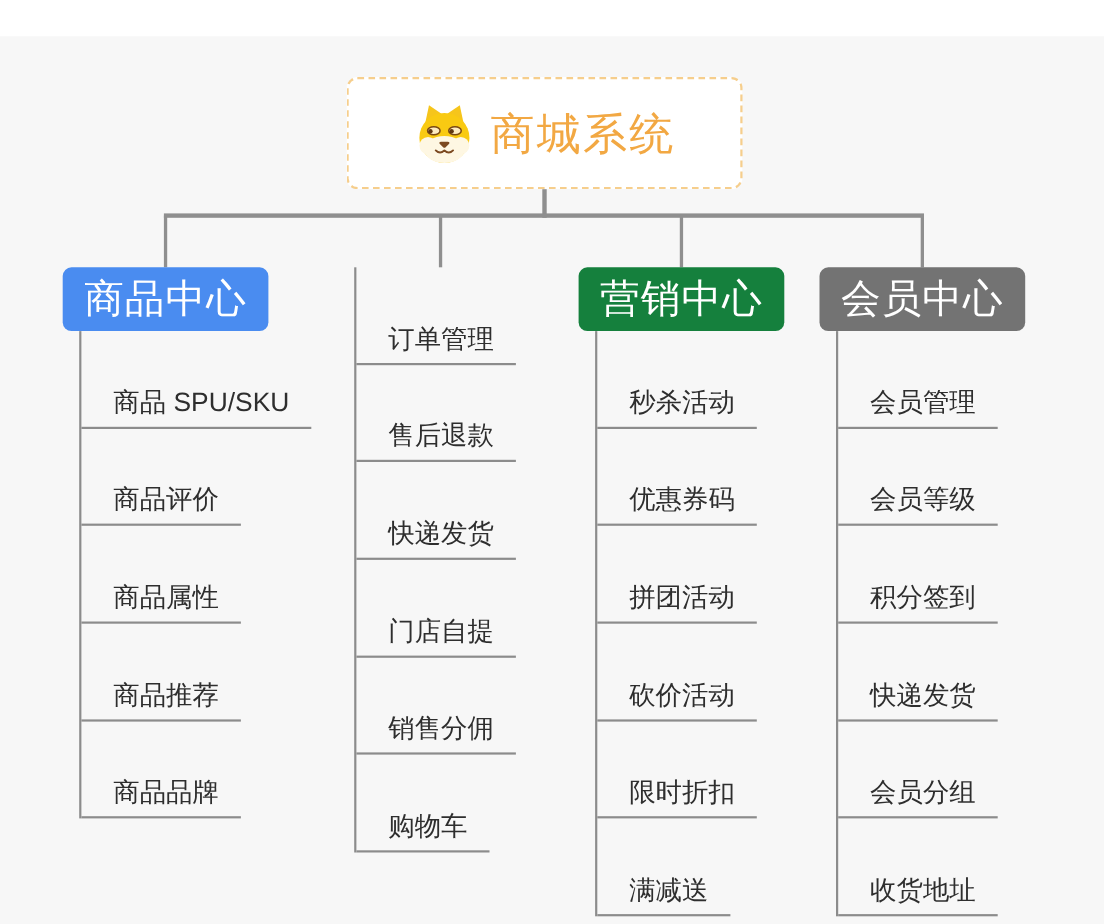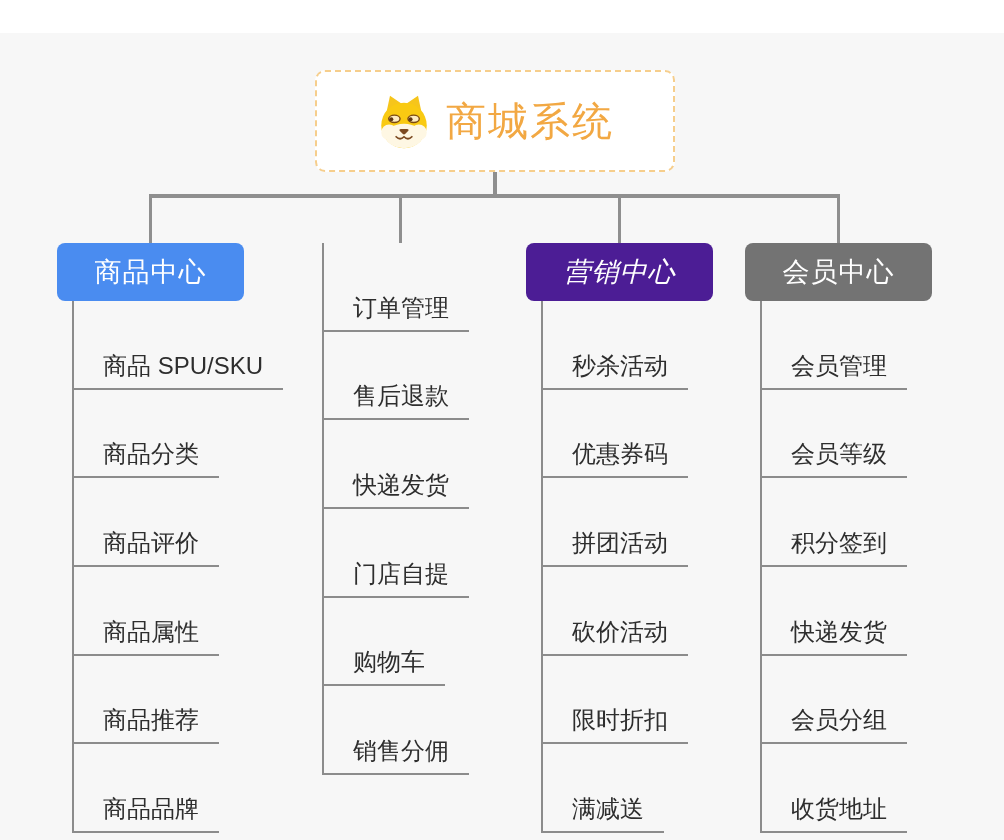--- a/index.html
+++ b/index.html
@@ -52,21 +52,21 @@
   .branch-3 { left: 526px; }
   .branch-4 { left: 745px; }
 
   .branch-header {
     width: 187px; height: 58px;
     border-radius: 8px;
     display: flex;
     align-items: center;
     justify-content: center;
     color: #ffffff;
-    font-size: 27px;
+    font-size: 36px;
     letter-spacing: 1px;
     white-space: nowrap;
   }
 
   .branch-items {
     margin-left: 15px;
     border-left: 2px solid var(--underline, #8C8C8C);
     width: fit-content;
   }
   .item {
@@ -116,23 +116,20 @@
   <div class="line drop drop-3" style="background-color: rgb(143, 143, 143);"></div>
   <div class="line drop drop-4" style="background-color: rgb(143, 143, 143);"></div>
 
   <div class="branch branch-1">
     <div class="branch-header" style="background-color: rgb(74, 140, 240);">商品中心</div>
     <div class="branch-items">
       <div class="item">
           <span class="item-label">商品 SPU/SKU</span>
         </div>
       <div class="item">
-          <span class="item-label">商品分类</span>
-        </div>
-      <div class="item">
           <span class="item-label">商品评价</span>
         </div>
       <div class="item">
           <span class="item-label">商品属性</span>
         </div>
       <div class="item">
           <span class="item-label">商品推荐</span>
         </div>
       <div class="item">
           <span class="item-label">商品品牌</span>
@@ -148,30 +145,30 @@
       <div class="item">
           <span class="item-label">售后退款</span>
         </div>
       <div class="item">
           <span class="item-label">快递发货</span>
         </div>
       <div class="item">
           <span class="item-label">门店自提</span>
         </div>
       <div class="item">
+          <span class="item-label">销售分佣</span>
+        </div>
+      <div class="item">
           <span class="item-label">购物车</span>
         </div>
-      <div class="item">
-          <span class="item-label">销售分佣</span>
-        </div>
     </div>
   </div>
 
   <div class="branch branch-3">
-    <div class="branch-header" style="background-color: #4c1d95; font-style: italic;">营销中心</div>
+    <div class="branch-header" style="background-color: #15803d;">营销中心</div>
     <div class="branch-items">
       <div class="item">
           <span class="item-label">秒杀活动</span>
         </div>
       <div class="item">
           <span class="item-label">优惠券码</span>
         </div>
       <div class="item">
           <span class="item-label">拼团活动</span>
         </div>

